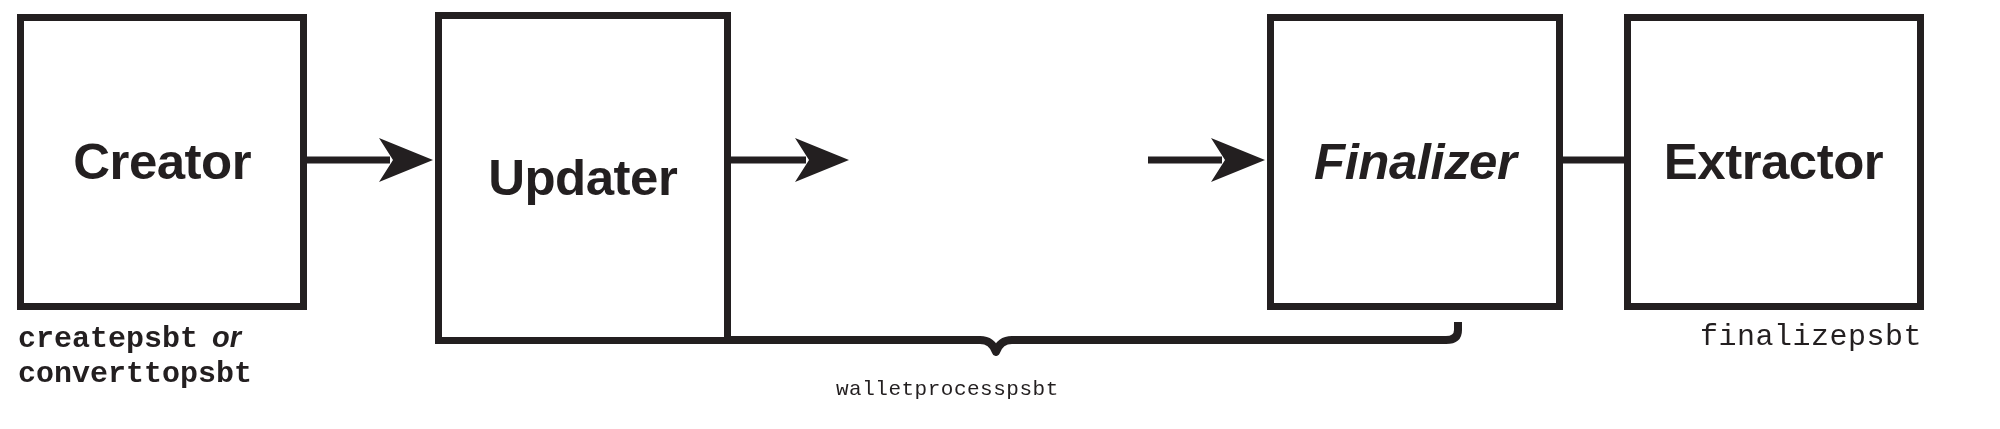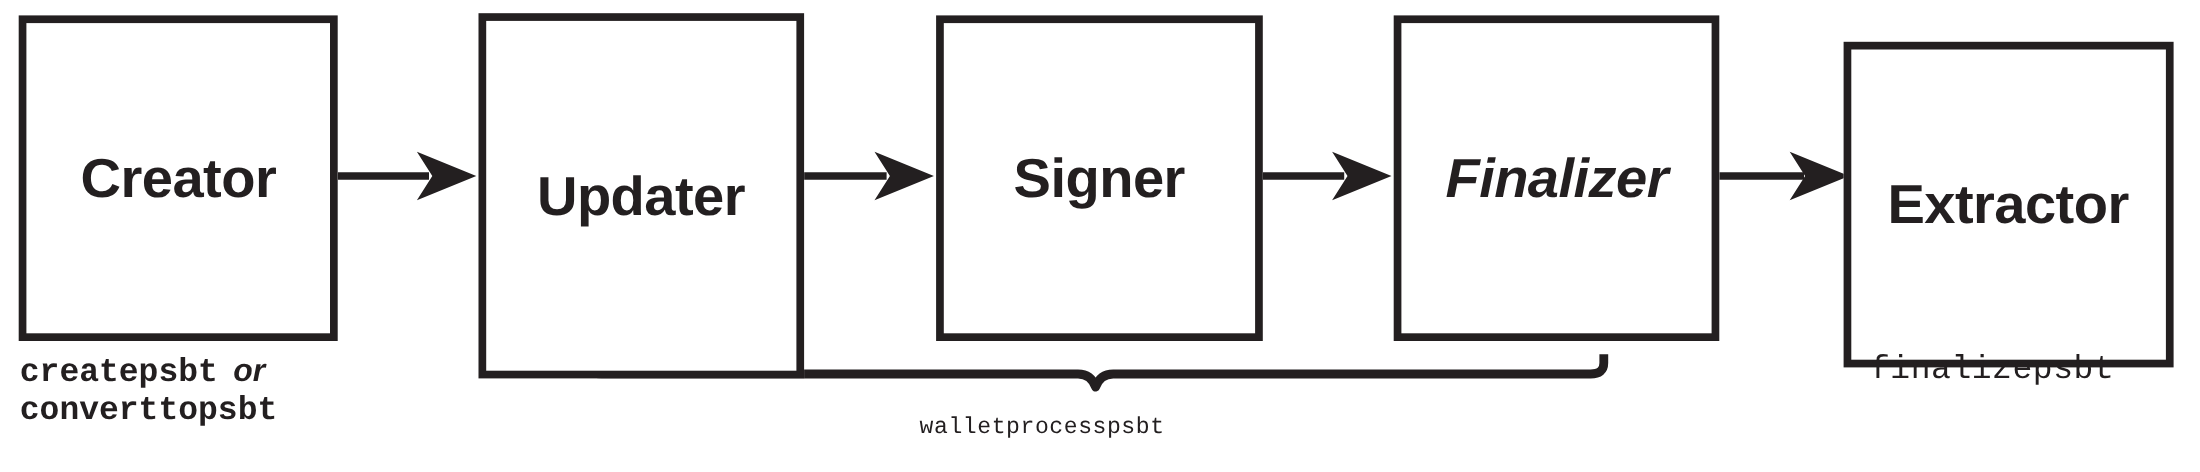--- a/index.html
+++ b/index.html
@@ -130,29 +130,26 @@
   </svg>
 
   <div class="stage-box" style="left:17px; top:14px; width:290px; height:296px;">
     <span class="stage-label">Creator</span>
   </div>
 
   <div class="stage-box" style="left:435px; top:12px; width:296px; height:332px;">
     <span class="stage-label">Updater</span>
   </div>
 
-  <div class="stage-box" style="left:851px; top:14px; width:297px; height:296px;">
-    <span class="stage-label">Signer</span>
-  </div>
 
   <div class="stage-box" style="left:1267px; top:14px; width:296px; height:296px;font-style:italic;">
     <span class="stage-label">Finalizer</span>
   </div>
 
-  <div class="stage-box" style="left:1676px; top:14px; width:300px; height:296px;margin-top:24px;">
+  <div class="stage-box" style="left:1624px; top:14px; width:300px; height:296px;">
     <span class="stage-label">Extractor</span>
   </div>
 
   <div class="caption caption-extractor">finalizepsbt</div>
 
   <div class="caption caption-creator">
     <div><span>createpsbt</span><span class="or-word" style="margin-left:14px;">or</span></div>
     <div><span>converttopsbt</span></div>
   </div>
 

